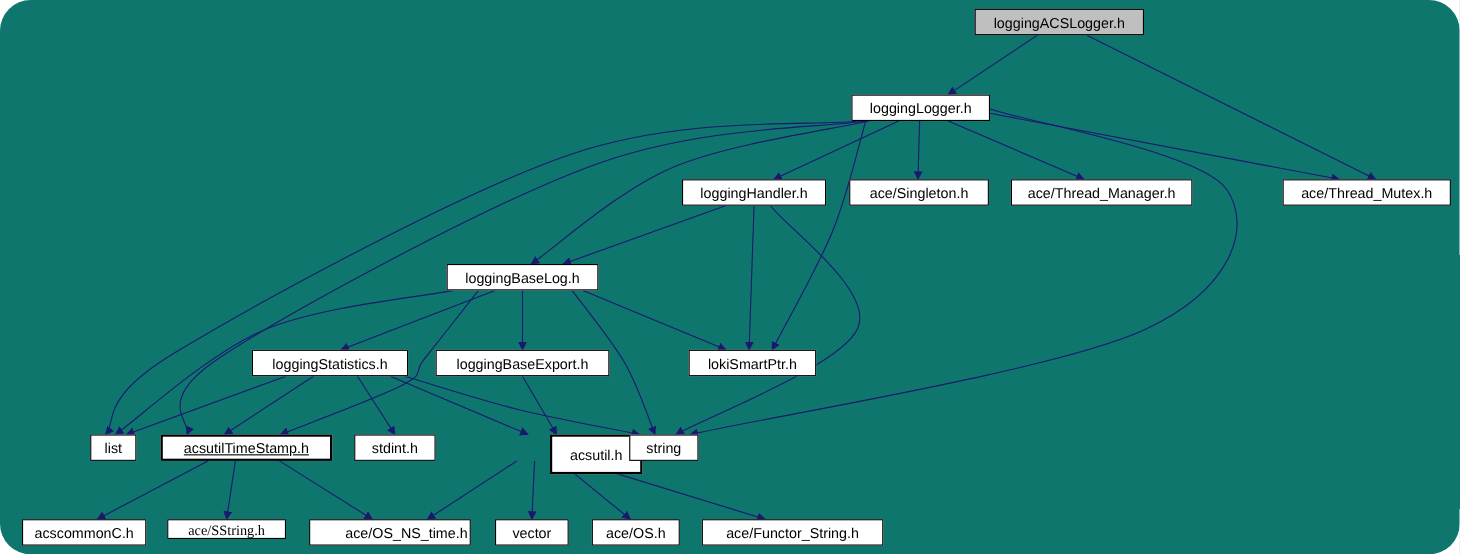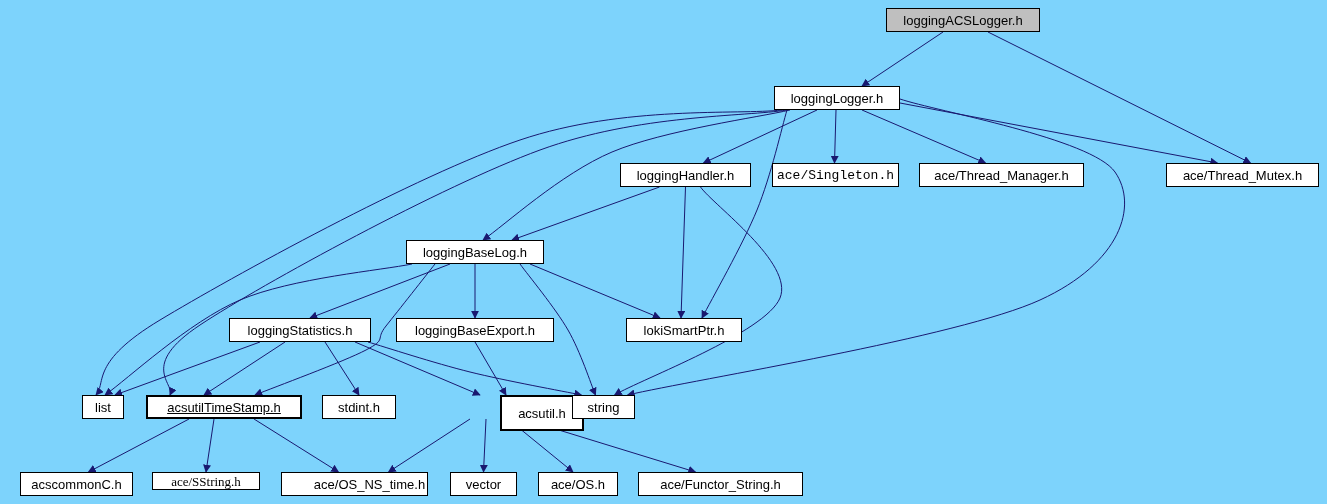--- a/index.html
+++ b/index.html
@@ -32,21 +32,21 @@
     white-space: nowrap;
     cursor: pointer;
     z-index: 2;
   }
   .node.highlight { background: #bfbfbf; }
   .node.strong { border-width: 2px; }
 </style>
 </head>
 <body>
 
-<div class="graph" style="width: 1327px; height: 504px; background: #7dd3fc;">
+<div class="graph" style="width: 1327px; height: 504px; background: #0f766e; border-radius: 28px;">
     <svg width="1327" height="504">
       <defs>
         <marker id="arrow" viewBox="0 0 10 10" refX="9" refY="5" markerWidth="8" markerHeight="8" orient="auto">
           <path d="M0,0 L10,5 L0,10 z" fill="#191970"></path>
         </marker>
       </defs>
       <path d="M943,32 L862,86" fill="none" stroke="#191970" stroke-width="1" marker-end="url(#arrow)"></path>
       <path d="M988,32 L1250.5,163" fill="none" stroke="#191970" stroke-width="1" marker-end="url(#arrow)"></path>
       <path d="M817,110 L703.5,163" fill="none" stroke="#191970" stroke-width="1" marker-end="url(#arrow)"></path>
       <path d="M836,110 L834.5,163" fill="none" stroke="#191970" stroke-width="1" marker-end="url(#arrow)"></path>
@@ -76,21 +76,21 @@
       <path d="M214,419 L206,472" fill="none" stroke="#191970" stroke-width="1" marker-end="url(#arrow)"></path>
       <path d="M254,419 L338.5,472" fill="none" stroke="#191970" stroke-width="1" marker-end="url(#arrow)"></path>
       <path d="M486,419 L483.5,472" fill="none" stroke="#191970" stroke-width="1" marker-end="url(#arrow)"></path>
       <path d="M508,419 L573,472" fill="none" stroke="#191970" stroke-width="1" marker-end="url(#arrow)"></path>
       <path d="M523,419 L695.5,472" fill="none" stroke="#191970" stroke-width="1" marker-end="url(#arrow)"></path>
       <path d="M470,419 L388.5,472" fill="none" stroke="#191970" stroke-width="1" marker-end="url(#arrow)"></path>
     </svg>
     <div class="node highlight" style="left: 886px; top: 8px; width: 154px; height: 24px;">loggingACSLogger.h</div>
     <div class="node" style="left: 774px; top: 86px; width: 126px; height: 24px;">loggingLogger.h</div>
     <div class="node" style="left: 620px; top: 163px; width: 131px; height: 24px;">loggingHandler.h</div>
-    <div class="node" style="left: 772px; top: 163px; width: 127px; height: 24px; font-family: Liberation Mono, monospace;">ace/Singleton.h</div>
+    <div class="node" style="left: 772px; top: 163px; width: 127px; height: 24px;">ace/Singleton.h</div>
     <div class="node" style="left: 919px; top: 163px; width: 165px; height: 24px;">ace/Thread_Manager.h</div>
     <div class="node" style="left: 1166px; top: 163px; width: 153px; height: 24px;">ace/Thread_Mutex.h</div>
     <div class="node" style="left: 406px; top: 240px; width: 138px; height: 24px;">loggingBaseLog.h</div>
     <div class="node" style="left: 229px; top: 318px; width: 142px; height: 24px;">loggingStatistics.h</div>
     <div class="node" style="left: 396px; top: 318px; width: 158px; height: 24px;">loggingBaseExport.h</div>
     <div class="node" style="left: 626px; top: 318px; width: 116px; height: 24px;">lokiSmartPtr.h</div>
     <div class="node" style="left: 82px; top: 395px; width: 42px; height: 24px;">list</div>
     <div class="node strong" style="left: 146px; top: 395px; width: 156px; height: 24px; text-decoration: underline;">acsutilTimeStamp.h</div>
     <div class="node" style="left: 322px; top: 395px; width: 74px; height: 24px;">stdint.h</div>
     <div class="node strong" style="left: 452px; top: 395px; width: 84px; height: 36px; margin-left: 48px;">acsutil.h</div>

